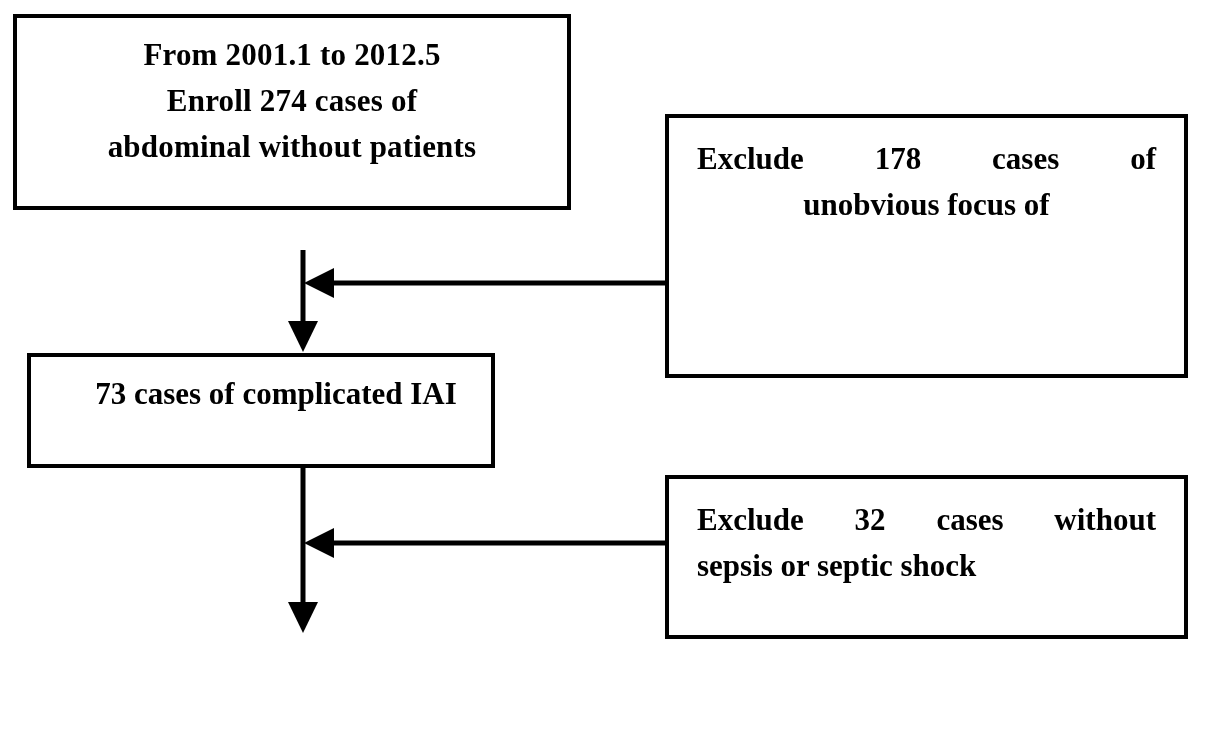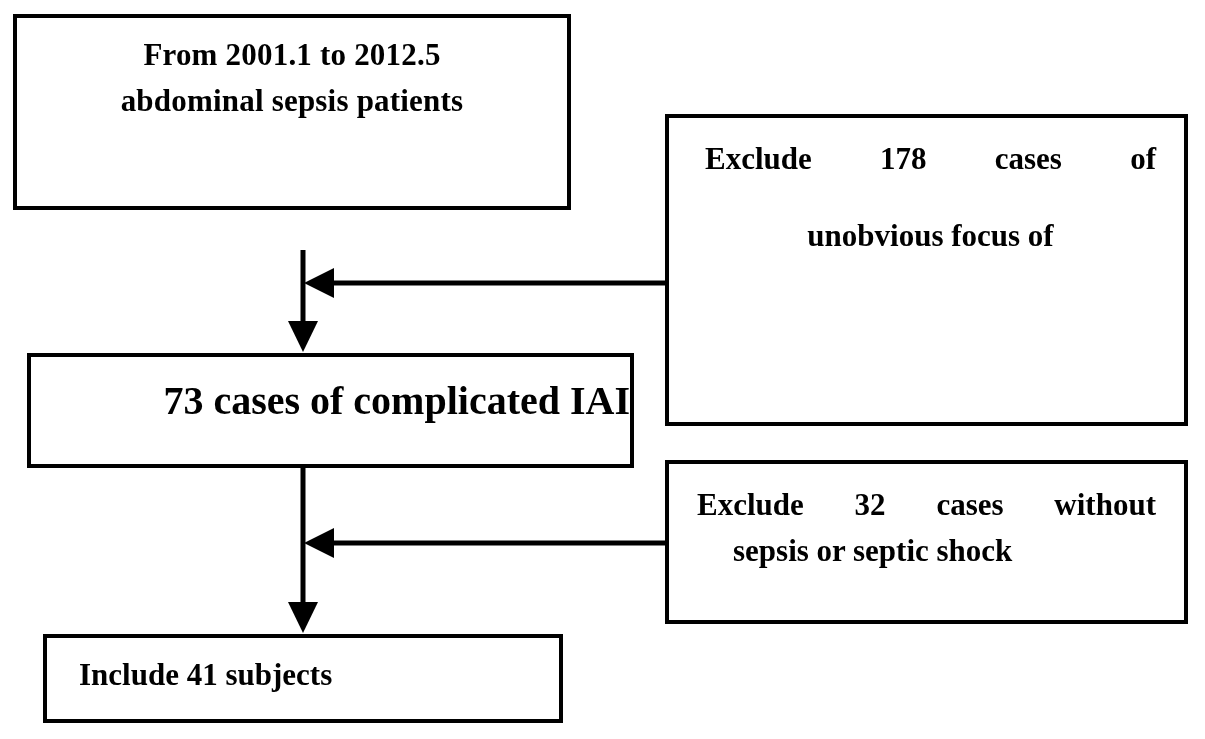--- a/index.html
+++ b/index.html
@@ -41,73 +41,71 @@
     width: 558px;
     height: 196px;
     font-size: 31px;
     text-align: center;
     padding: 14px 12px 0 12px;
     letter-spacing: 0.2px;
   }
   #node-complicated {
     left: 27px;
     top: 353px;
-    width: 607px;
+    width: 468px;
     height: 115px;
-    font-size: 40px;
-    text-align: right;
+    font-size: 31px;
+    text-align: center;
     padding: 14px 0 0 30px;
   }
   #node-include {
     left: 43px;
     top: 634px;
     width: 520px;
     height: 89px;
     font-size: 31px;
     text-align: left;
     padding: 14px 0 0 32px;
   }
 
   
   #node-exclude-1 {
     left: 665px;
     top: 114px;
     width: 523px;
-    height: 312px;
+    height: 264px;
     font-size: 31px;
-    padding: 18px 28px 0 36px;
+    padding: 18px 28px 0 28px;
     text-align: justify;
     text-align-last: center;
   }
   #node-exclude-2 {
     left: 665px;
-    top: 460px;
+    top: 475px;
     width: 523px;
     height: 164px;
     font-size: 31px;
     padding: 18px 28px 0 28px;
     text-align: justify;
     text-align-last: left;
   }
   #node-exclude-1 p, #node-exclude-2 p {
     margin: 0;
   }
   #node-exclude-1 .l-just, #node-exclude-2 .l-just {
     text-align: justify;
     text-align-last: justify;
   }
   #node-exclude-1 .l-center {
     text-align: center;
     text-align-last: center;
-    margin-top: 31px;
   }
   #node-exclude-2 .l-left {
     text-align: center;
     text-align-last: left;
-    margin-left: 36px;
   }
 
   
   #connectors {
     position: absolute;
     left: 0;
     top: 0;
     width: 1205px;
     height: 739px;
     pointer-events: none;
@@ -136,34 +134,32 @@
     </g>
 
     <g>
       <line x1="665" y1="543" x2="322" y2="543" stroke="#000000" stroke-width="5"></line>
       <polygon points="304,543 334,528 334,558" fill="#000000"></polygon>
     </g>
   </svg>
 
   <div class="node" id="node-enroll">
     <span class="txt">From 2001.1 to 2012.5</span>
-    <span class="txt">abdominal sepsis patients</span>
+    <span class="txt">Enroll 274 cases of</span>
+    <span class="txt">abdominal without patients</span>
   </div>
 
   <div class="node" id="node-exclude-1">
     <p class="l-just">Exclude 178 cases of</p>
     <p class="l-center">unobvious focus of</p>
   </div>
 
   <div class="node" id="node-complicated">
     <span class="txt">73 cases of complicated IAI</span>
   </div>
 
   <div class="node" id="node-exclude-2">
     <p class="l-just">Exclude 32 cases without</p>
     <p class="l-left">sepsis or septic shock</p>
   </div>
 
-  <div class="node" id="node-include">
-    <span class="txt">Include 41 subjects</span>
-  </div>
 
 </div>
 
 </body></html>

